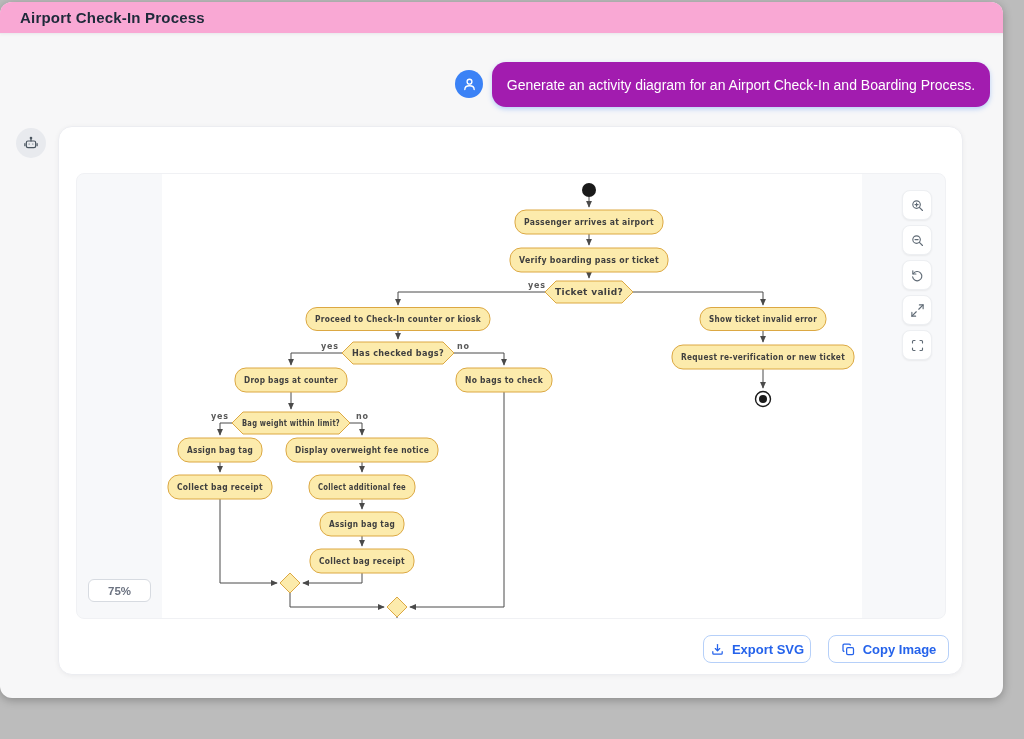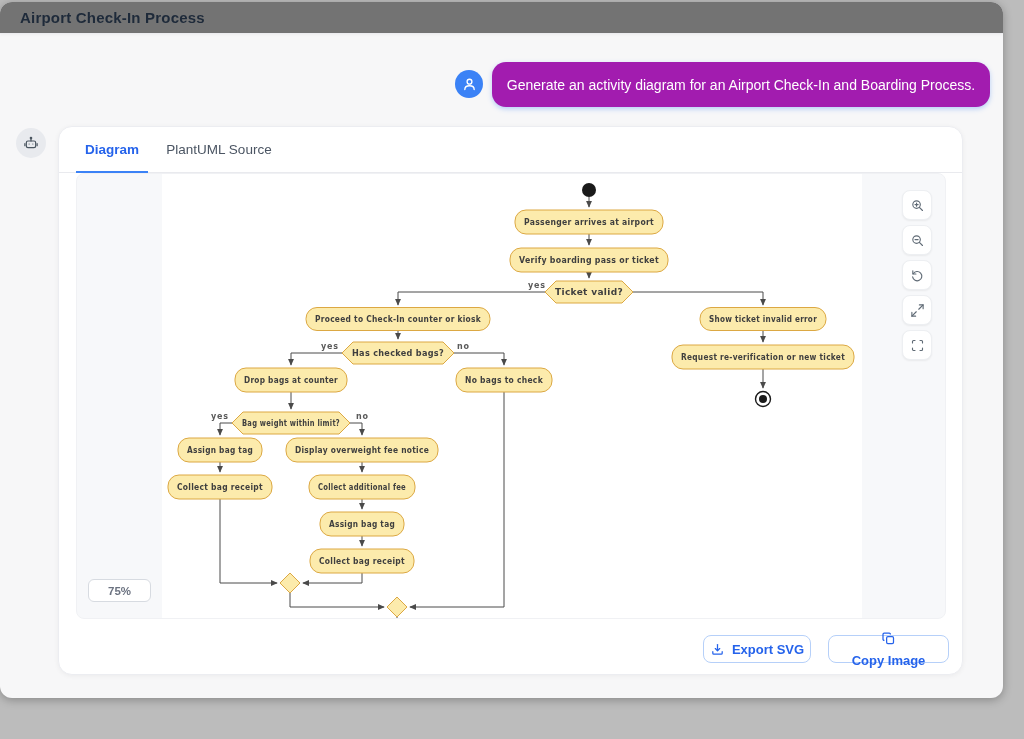--- a/index.html
+++ b/index.html
@@ -3,21 +3,21 @@
 <meta charset="utf-8">
 <style>
   * { margin:0; padding:0; box-sizing:border-box; }
   html,body { width:1024px; height:739px; }
   body { background:#bcbcbc; font-family:"Liberation Sans", sans-serif; position:relative; overflow:hidden; }
 
   .window { position:absolute; left:0; top:2px; width:1003px; height:696px;
             background:#f7f7f8; border-radius:12px; overflow:hidden;
             box-shadow:0 2px 10px rgba(0,0,0,.28); }
 
-  .titlebar { position:absolute; left:0; top:0; right:0; height:32px; background:#737373;
+  .titlebar { position:absolute; left:0; top:0; right:0; height:32px; background:#f9a8d4;
               border-bottom:1px solid #ececef; box-shadow:0 1px 3px rgba(0,0,0,.04); z-index:6; }
   .page-title { position:absolute; left:20px; top:7px; font-size:15px; font-weight:700;
                 color:#1e2a3a; letter-spacing:.2px; }
 
   .chat-avatar { position:absolute; left:455px; top:68px; width:28px; height:28px; border-radius:50%;
                  background:#3b82f6; display:flex; align-items:center; justify-content:center; z-index:3; }
   .chat-bubble { position:absolute; left:492px; top:60px; width:498px; height:45px;
                  background:#a21caf; border-radius:14px; color:#fff; font-size:14px;
                  display:flex; align-items:center; justify-content:center; text-align:center;
                  box-shadow:0 2px 5px rgba(59,130,246,.35); z-index:3; }
@@ -45,21 +45,21 @@
           color:#5f6a75; cursor:pointer; }
 
   .zoom-badge { position:absolute; left:11px; bottom:16px; min-width:38px; height:23px; padding:0 19px;
                 background:#fff; border:1px solid #d7dbe1; border-radius:6px; color:#6b7280;
                 font-size:11.5px; font-weight:600; display:flex; align-items:center; justify-content:center; }
 
   .footer-btn { position:absolute; height:28px; background:#fff; border:1px solid #b6d0f9; border-radius:8px;
                 color:#2563eb; font-size:13px; font-weight:600; display:flex; align-items:center;
                 justify-content:center; gap:7px; cursor:pointer; font-family:"Liberation Sans",sans-serif; }
   .btn-export { left:644px; top:508px; width:108px; }
-  .btn-copy   { left:769px; top:508px; width:121px;flex-direction:column; }
+  .btn-copy   { left:769px; top:508px; width:121px; }
 
   .icon { display:inline-flex; }
 </style>
 </head>
 <body>
 
 <div class="window">
 
   <div class="titlebar">
     <div class="page-title">Airport Check-In Process</div>
@@ -86,24 +86,20 @@
         <circle cx="9.2" cy="13.5" r="0.9" fill="currentColor" stroke="none"></circle>
         <circle cx="14.8" cy="13.5" r="0.9" fill="currentColor" stroke="none"></circle>
         <line x1="2.8" y1="13" x2="2.8" y2="16"></line>
           <line x1="21.2" y1="13" x2="21.2" y2="16"></line>
       </svg>
     </span>
   </div>
 
   <div class="card">
 
-    <div class="tabbar">
-      <div class="tab tab-active">Diagram</div>
-      <div class="tab tab-idle">PlantUML Source</div>
-    </div>
 
     <div class="viewer">
       <div class="canvas">
         <svg id="diagram-svg" width="700" height="446" viewBox="0 0 700 446">
             <defs>
               <marker id="arr" markerWidth="8" markerHeight="8" refX="6.2" refY="3" orient="auto" markerUnits="userSpaceOnUse">
                 <path d="M0,0 L7,3 L0,6 Z" fill="#4a4a4a"></path>
               </marker>
             </defs>
             <polyline points="427,23 427,33" fill="none" stroke="#4a4a4a" stroke-width="1" marker-end="url(#arr)"></polyline>

